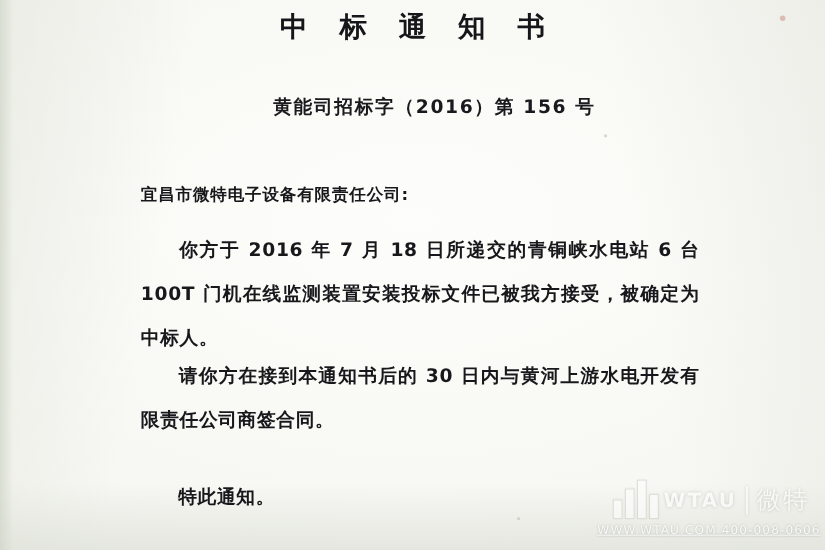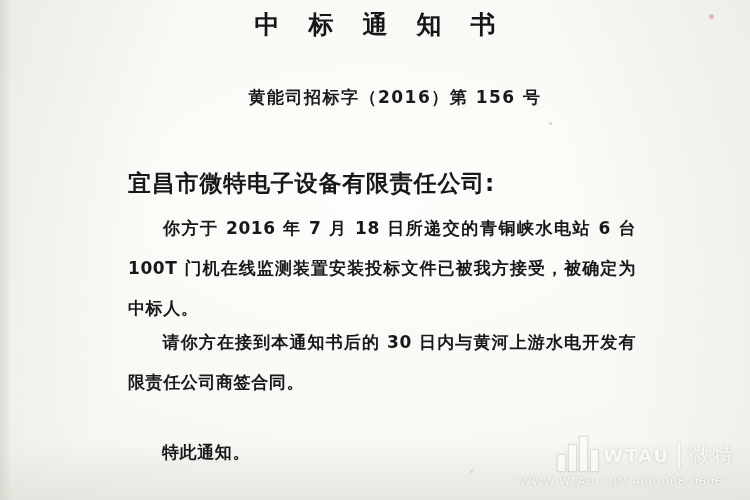--- a/index.html
+++ b/index.html
@@ -70,21 +70,21 @@
     font-weight: 700;
     letter-spacing: 1.5px;
     color: #1a1a1e;
     font-family: "DejaVu Sans", "Liberation Sans", sans-serif;
     padding-left: 20px;
   }
   .recipient {
     position: absolute;
     top: 168px;
     left: 128px;
-    font-size: 23px;
+    font-size: 15px;
     font-weight: 700;
     letter-spacing: 0.8px;
     color: #18181c;
     font-family: "DejaVu Sans", "Liberation Sans", sans-serif;
   }
   .para {
     position: absolute;
     left: 128px;
     width: 508px;
     font-size: 17px;
@@ -147,29 +147,30 @@
   .wm-cn {
     font-family: "DejaVu Sans", "Liberation Sans", sans-serif;
     font-size: 22px;
     font-weight: 400;
     letter-spacing: 2px;
     color: #ffffff;
     text-shadow: 0 0 3px rgba(120,125,115,0.65);
   }
   .wm-sub {
     position: absolute;
-    right: 27px;
+    right: 4px;
     bottom: 12px;
     font-family: "DejaVu Sans", "Liberation Sans", sans-serif;
     font-size: 11px;
     letter-spacing: 1px;
     color: #ffffff;
     text-shadow: 0 0 2px rgba(120,125,115,0.7);
     opacity: 0.75;
     pointer-events: none;
+    text-decoration: underline;
   }
   .speck {
     position: absolute;
     border-radius: 50%;
     pointer-events: none;
   }
   .speck-a { right: 36px; top: 14px; width: 5px; height: 5px; background: rgba(196,122,110,0.45); }
   .speck-b { right: 198px; top: 122px; width: 3px; height: 3px; background: rgba(150,150,140,0.35); }
   .speck-c { left: 470px; top: 470px; width: 3px; height: 3px; background: rgba(150,150,140,0.3); }
 </style>

